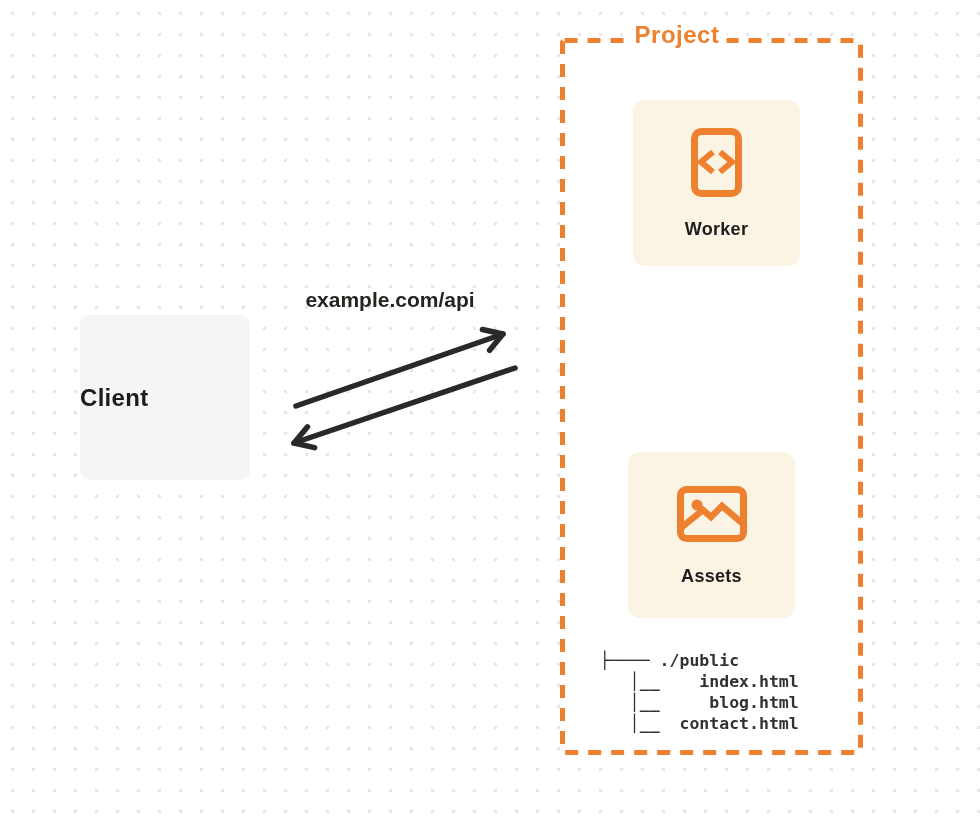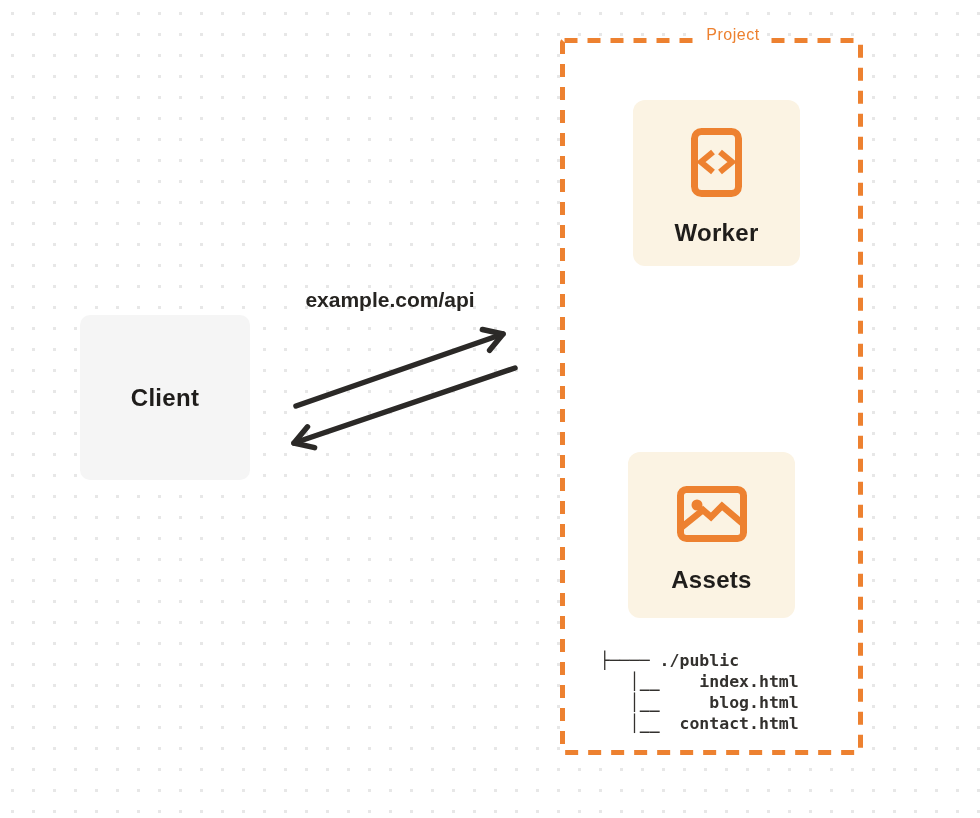--- a/index.html
+++ b/index.html
@@ -22,43 +22,43 @@
     color:var(--text);
   }
   svg.overlay{position:absolute;left:0;top:0;width:980px;height:818px;}
   .project-rect{fill:#ffffff;stroke:var(--accent);stroke-width:5;stroke-dasharray:13 10;}
   .conn{stroke:var(--arrow);stroke-width:5.5;stroke-linecap:round;fill:none;}
   .conn-head{stroke:var(--arrow);stroke-width:5.5;stroke-linecap:round;stroke-linejoin:round;fill:none;}
 
   .client-box{
     position:absolute;left:80px;top:315px;width:170px;height:165px;
     background:var(--client-bg);border-radius:10px;
-    display:flex;align-items:center;justify-content:center;
+    display:flex;align-items:center;justify-content:flex-start;
   }
   .node-label{font-size:24px;font-weight:bold;letter-spacing:.3px;color:var(--text);}
 
   .url-label{
     position:absolute;left:390px;top:300px;transform:translate(-50%,-50%);
     font-size:21px;font-weight:bold;color:#262421;white-space:nowrap;
   }
 
   .project-label{
-    position:absolute;left:733px;top:35px;transform:translate(-50%,-50%);
+    position:absolute;left:677px;top:35px;transform:translate(-50%,-50%);
     background:#ffffff;padding:0 7px;
-    font-size:16px;font-weight:normal;letter-spacing:.5px;color:var(--accent);
+    font-size:24px;font-weight:bold;letter-spacing:.5px;color:var(--accent);
     white-space:nowrap;
   }
 
   .card{
     position:absolute;background:var(--card-bg);border-radius:12px;
     display:flex;flex-direction:column;align-items:center;
   }
   .card.worker{left:633px;top:100px;width:167px;height:166px;padding-top:28px;}
   .card.assets{left:628px;top:452px;width:167px;height:166px;padding-top:34px;}
-  .card .card-label{margin-top:22px;font-size:24px;font-weight:bold;letter-spacing:.3px;color:var(--text);}
+  .card .card-label{margin-top:22px;font-size:18px;font-weight:bold;letter-spacing:.3px;color:var(--text);}
   .card.assets .card-label{margin-top:24px;}
 
   .icon-stroke{fill:none;stroke:var(--accent);}
   .icon-fill{fill:var(--accent);stroke:none;}
 
   .file-tree{
     position:absolute;left:600px;top:650px;
     font-family:"DejaVu Sans Mono", monospace;
     font-size:16.5px;line-height:21px;font-weight:bold;
     color:#33312E;white-space:pre;

